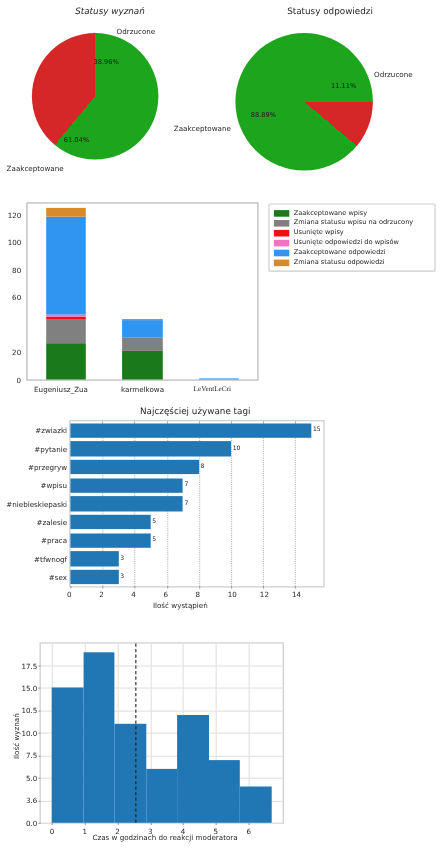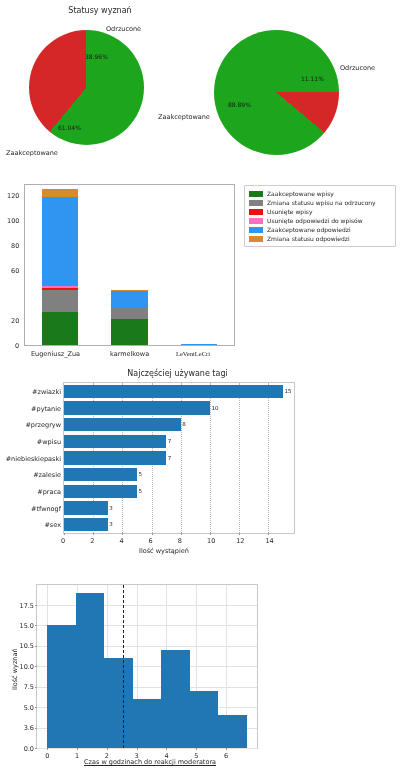--- a/index.html
+++ b/index.html
@@ -52,29 +52,30 @@
   .medianline { position:absolute; width:0; border-left:1px dashed #222; }
   .ylabel-rot { position:absolute; font-size:6.5px; color:#262626;
                 transform-origin: 0 0; transform: rotate(-90deg); white-space:nowrap; }
 </style>
 </head>
 <body>
 
 <div class="page">
 
   <div class="fig" style="left:0px; top:0px; width:200px; height:180px;">
-    <div class="fig-title" style="left:0; top:6px; width:200px;">Statusy wyznań</div>
+    <div class="fig-title" style="left:0; top:6px; width:200px;font-style:italic;">Statusy wyznań</div>
     <div class="pie" style="left: 29px; top: 30px; width: 115px; height: 115px; background: conic-gradient(rgb(30, 165, 30) 0deg, rgb(30, 165, 30) 219.744deg, rgb(214, 39, 40) 219.744deg, rgb(214, 39, 40) 360deg);"></div>
     <div class="pie-pct" style="left:58px; top:124px;">61.04%</div>
     <div class="pie-pct" style="left:85px; top:53px;">38.96%</div>
     <div class="pie-lbl" style="left:106px; top:25px;">Odrzucone</div>
     <div class="pie-lbl" style="left:6px; top:149px;">Zaakceptowane</div>
   </div>
 
   <div class="fig" style="left:200px; top:0px; width:200px; height:180px;">
+    <div class="fig-title" style="left:0; top:6px; width:200px;">Statusy odpowiedzi</div>
     <div class="pie" style="left: 14px; top: 30px; width: 125px; height: 125px; background: conic-gradient(from 90deg, rgb(214, 39, 40) 0deg, rgb(214, 39, 40) 39.996deg, rgb(30, 165, 30) 39.996deg, rgb(30, 165, 30) 360deg);"></div>
     <div class="pie-pct" style="left:28px; top:101px;">88.89%</div>
     <div class="pie-pct" style="left:101px; top:75px;">11.11%</div>
     <div class="pie-lbl" style="left:140px; top:64px;">Odrzucone</div>
     <div class="pie-lbl" style="left:-42px; top:113px;">Zaakceptowane</div>
   </div>
 
   <div class="fig" style="left:0px; top:180px; width:400px; height:185px;">
 
     <div class="plotbox" id="stackedBox" style="left:24px; top:4px; width:211px; height:162px;"></div>
@@ -260,16 +261,16 @@
         <div class="tickmark-v" style="left: 136.566px; top: 188px;"></div>
         <div class="tick" style="left: 164.377px; top: 192px;">4</div>
         <div class="tickmark-v" style="left: 166.377px; top: 188px;"></div>
         <div class="tick" style="left: 194.187px; top: 192px;">5</div>
         <div class="tickmark-v" style="left: 196.187px; top: 188px;"></div>
         <div class="tick" style="left: 223.997px; top: 192px;">6</div>
         <div class="tickmark-v" style="left: 225.997px; top: 188px;"></div>
       </div>
 
     <div class="ylabel-rot" style="left:11px; top:130px;">Ilość wyznań</div>
-    <div class="axis-label" style="left:84px; top:198px;text-decoration:underline;">Czas w godzinach do reakcji moderatora</div>
+    <div class="axis-label" style="left:84px; top:198px;">Czas w godzinach do reakcji moderatora</div>
   </div>
 
 </div>
 
 </body></html>

